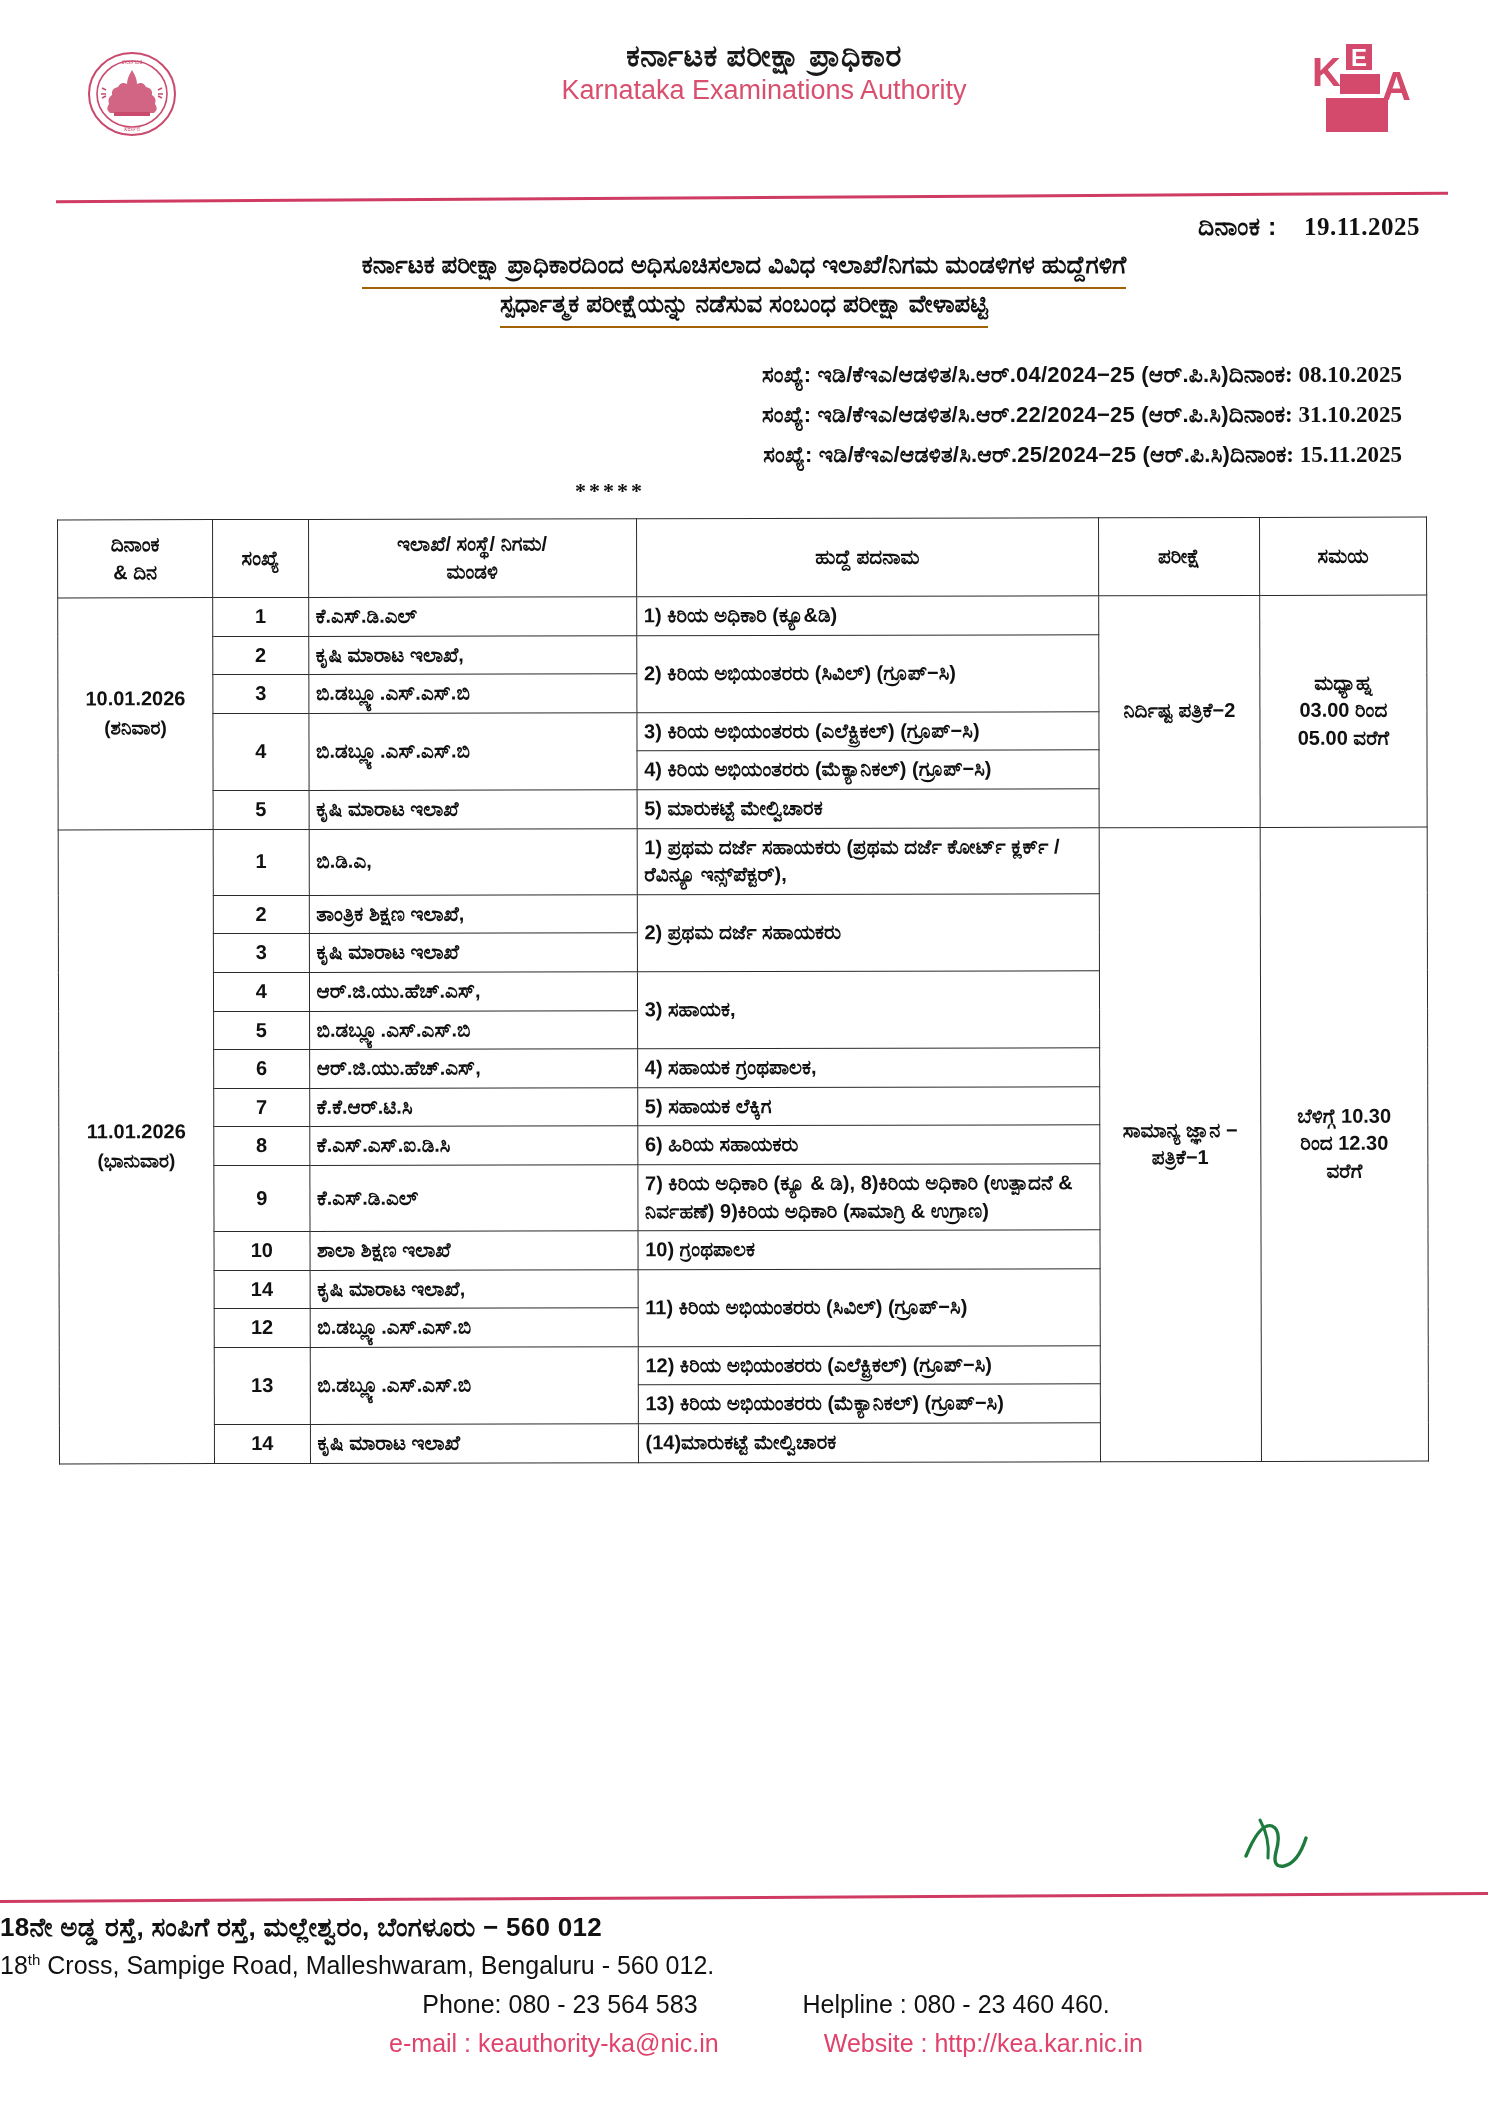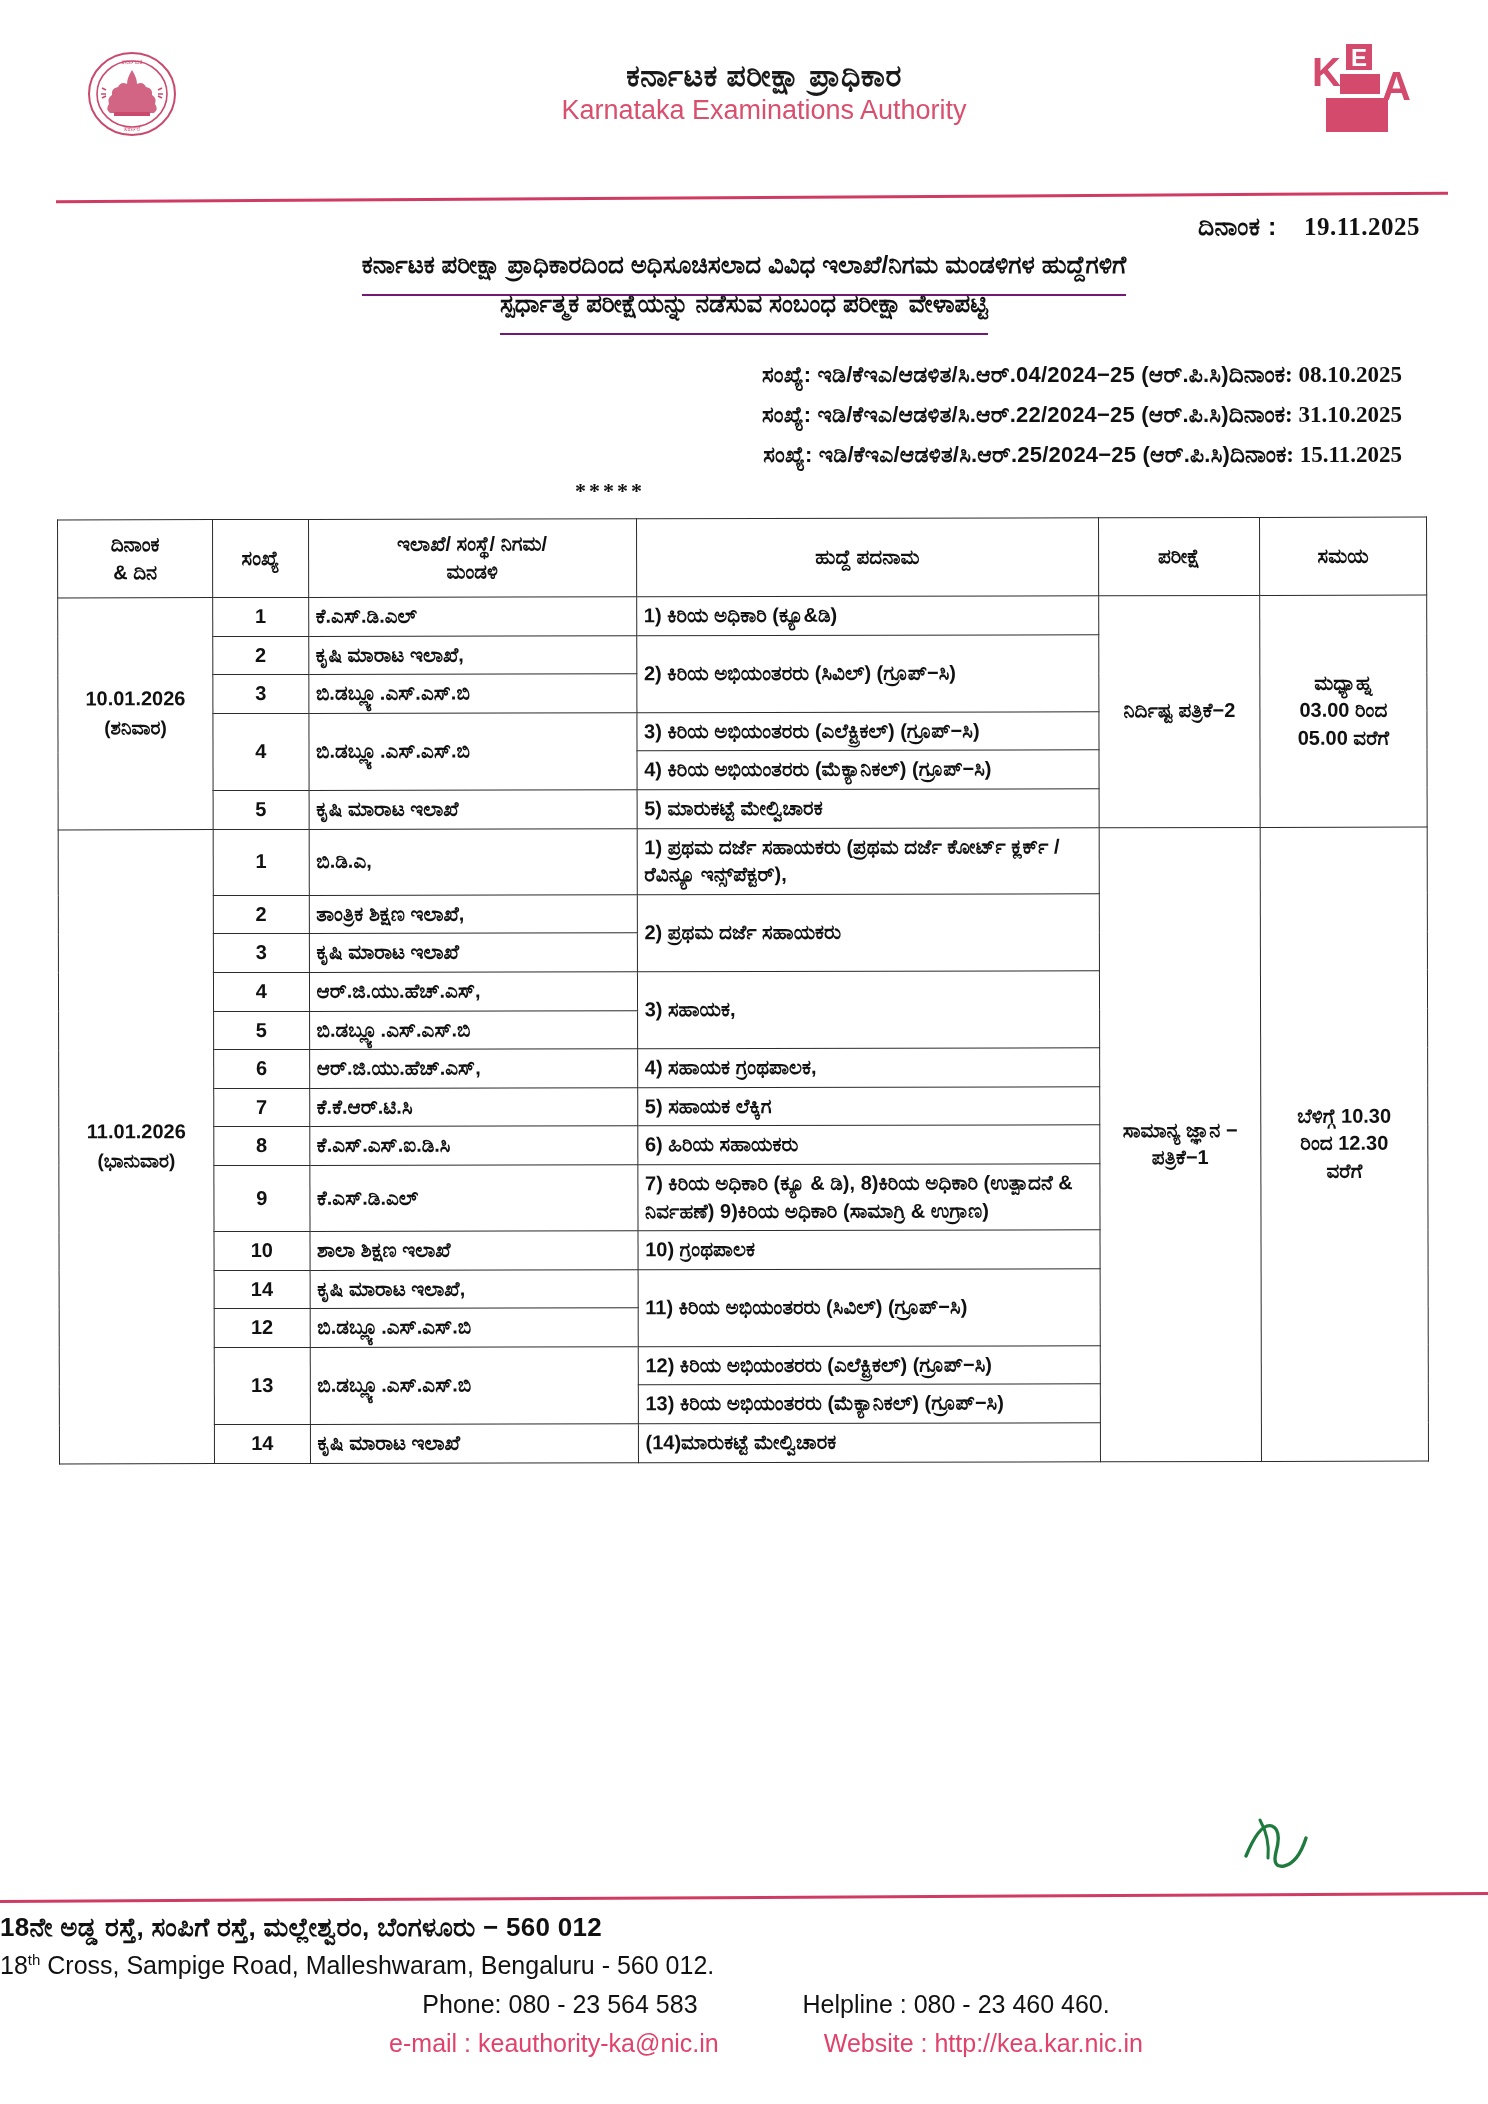--- a/index.html
+++ b/index.html
@@ -10,21 +10,21 @@
     font-family:"Liberation Serif", serif;
     color:#111111;
     position:relative;
     overflow:hidden;
   }
 
   
   .header {
     position:relative;
     height:150px;
-    padding-top:58px;
+    padding-top:38px;
   }
   .emblem {
     position:absolute; left:86px; top:48px;
     width:92px; height:92px;
   }
   .emblem svg { display:block; }
   .header-titles {
     text-align:center;
     margin-left:40px;
     margin-right:0;
@@ -70,21 +70,21 @@
   
   .doc-title {
     margin:96px 150px 0 150px;
     text-align:center;
     font-family:"Liberation Sans", sans-serif;
     font-weight:bold;
     font-size:24.5px;
     line-height:1.58;
     color:#111;
   }
-  .doc-title span { border-bottom:2px solid #701a75; padding-bottom:16px; display:inline; }
+  .doc-title span { border-bottom:2px solid #a16207; padding-bottom:9px; display:inline; }
 
   
   .refs {
     margin-top:32px;
     padding-left:148px;
     padding-right:86px;
     position:relative;
   }
   .ref-row {
     display:flex;

